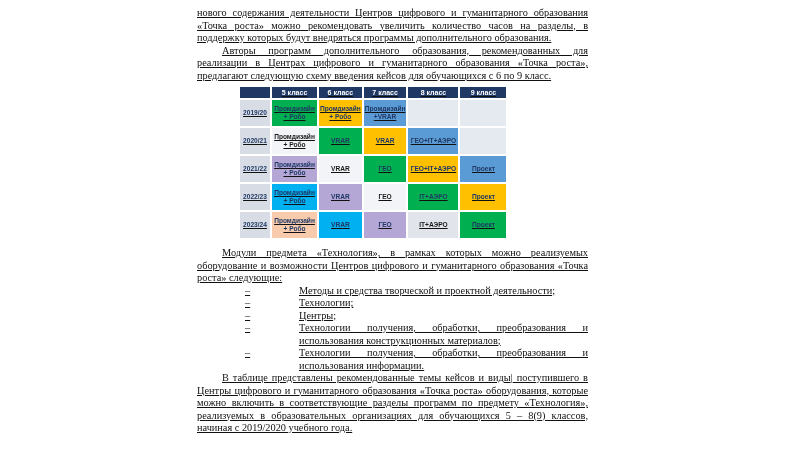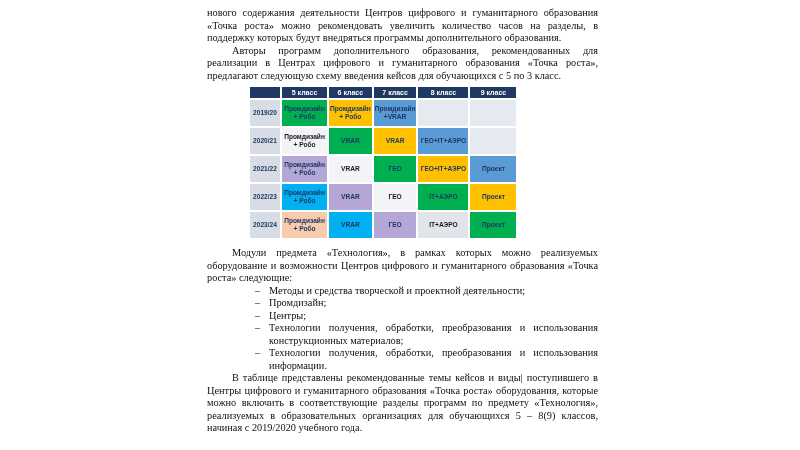--- a/index.html
+++ b/index.html
@@ -6,22 +6,23 @@
   html, body { width: 800px; height: 450px; background: #ffffff; overflow: hidden; }
   .page {
     position: relative;
     width: 800px; height: 450px;
     background: #ffffff;
     font-family: "Liberation Serif", serif;
     color: #111111;
   }
   .doc-col {
     position: absolute;
-    left: 207px; top: 7px;
+    left: 197px; top: 7px;
     width: 391px;
+    text-decoration: underline;
   }
   .para {
     font-size: 10.3px;
     line-height: 12.5px;
     text-align: justify;
     text-indent: 25px;
     color: #111111;
   }
   .para.no-indent { text-indent: 0; }
   .cursor { font-weight: 400; }
@@ -58,30 +59,31 @@
     font-size: 10.3px;
     line-height: 12.5px;
   }
   ul.dash-list .marker {
     width: 14px;
     flex: 0 0 14px;
   }
   ul.dash-list .li-text {
     flex: 1;
     text-align: justify;
+    margin-left: 40px;
   }
 </style>
 </head>
 <body>
 
 <div class="page">
   <div class="doc-col">
 
     <p class="para no-indent">нового содержания деятельности Центров цифрового и гуманитарного образования «Точка роста» можно рекомендовать увеличить количество часов на разделы, в поддержку которых будут внедряться программы дополнительного образования.</p>
-    <p class="para">Авторы программ дополнительного образования, рекомендованных для реализации в Центрах цифрового и гуманитарного образования «Точка роста», предлагают следующую схему введения кейсов для обучающихся с 5 по 3 класс.</p>
+    <p class="para">Авторы программ дополнительного образования, рекомендованных для реализации в Центрах цифрового и гуманитарного образования «Точка роста», предлагают следующую схему введения кейсов для обучающихся с 6 по 9 класс.</p>
 
     <table class="schedule">
       <colgroup>
         <col style="width:30px">
           <col style="width:45px">
           <col style="width:41px">
         <col style="width:37px">
           <col style="width:50px">
           <col style="width:46px">
       </colgroup>
@@ -141,21 +143,21 @@
 
     <p class="para">Модули предмета «Технология», в рамках которых можно реализуемых оборудование и возможности Центров цифрового и гуманитарного образования «Точка роста» следующие:</p>
 
     <ul class="dash-list">
       <li>
         <span class="marker">–</span>
         <span class="li-text">Методы и средства творческой и проектной деятельности;</span>
       </li>
       <li>
         <span class="marker">–</span>
-        <span class="li-text">Промдизайн;</span>
+        <span class="li-text">Технологии;</span>
       </li>
       <li>
         <span class="marker">–</span>
         <span class="li-text">Центры;</span>
       </li>
       <li>
         <span class="marker">–</span>
         <span class="li-text">Технологии получения, обработки, преобразования и использования конструкционных материалов;</span>
       </li>
       <li>

